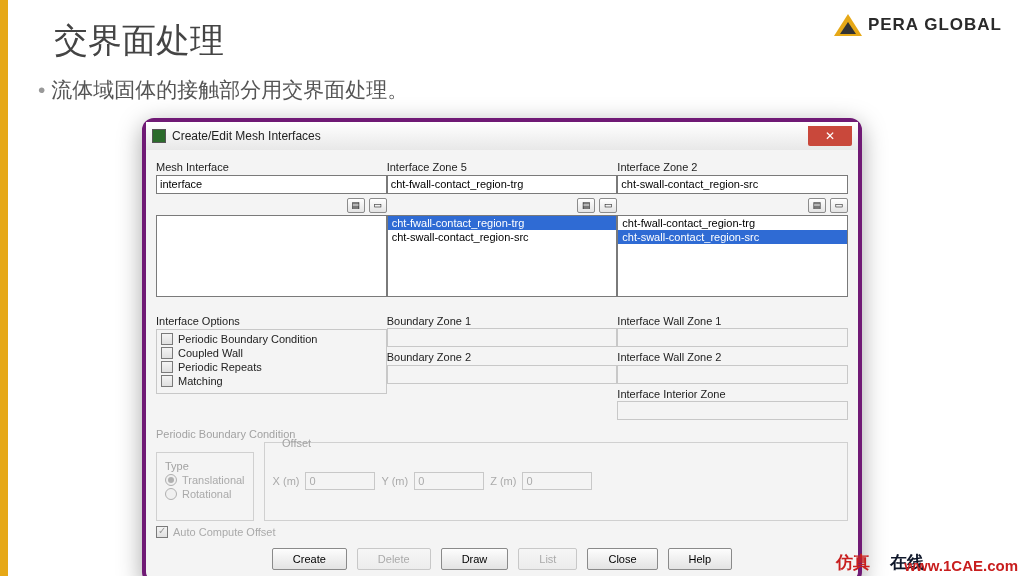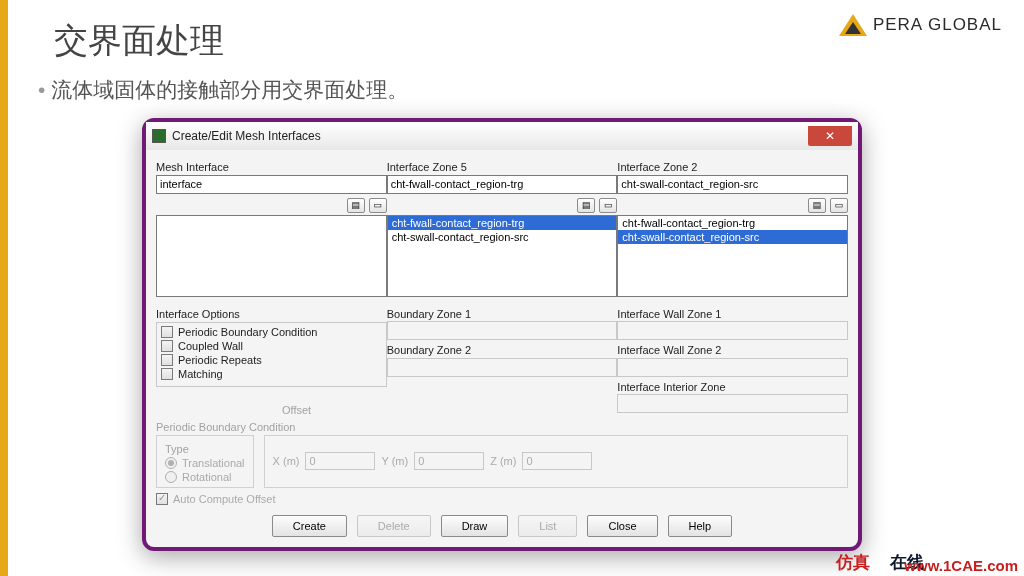--- a/index.html
+++ b/index.html
@@ -1,21 +1,21 @@
 <!DOCTYPE html>
 <html><head>
 <meta charset="utf-8">
 <style>
   * { box-sizing: border-box; margin: 0; padding: 0; }
   body { width: 1024px; height: 576px; font-family: "Microsoft YaHei", Arial, sans-serif; background: #fff; position: relative; overflow: hidden; }
   .accent-bar { position: absolute; left: 0; top: 0; width: 8px; height: 100%; background: #e6a817; }
   .logo-wrap { position: absolute; right: 22px; top: 14px; display: flex; align-items: center; gap: 6px; }
   .logo-tri { width: 0; height: 0; border-left: 14px solid transparent; border-right: 14px solid transparent; border-bottom: 22px solid #e6a817; position: relative; }
   .logo-tri::after { content: ""; position: absolute; left: -8px; top: 8px; width: 0; height: 0; border-left: 8px solid transparent; border-right: 8px solid transparent; border-bottom: 12px solid #333; }
-  .logo-text { font-size: 17px; font-weight: 400; letter-spacing: 1px; color: #2a2a2a; }
+  .logo-text { font-size: 17px; font-weight: 700; letter-spacing: 1px; color: #2a2a2a; }
   .slide-title { position: absolute; left: 54px; top: 18px; font-size: 34px; color: #444; font-weight: 300; }
   .slide-sub { position: absolute; left: 38px; top: 76px; font-size: 21px; color: #555; }
   .slide-sub::before { content: "• "; color: #999; }
   .watermark { position: absolute; left: 410px; top: 270px; font-size: 40px; color: rgba(170,170,170,.35); letter-spacing: 8px; font-style: italic; font-family: Georgia, serif; }
 
   .dialog { position: absolute; left: 142px; top: 118px; width: 720px; background: #f4f4f4; border: 4px solid #701a75; border-radius: 12px; box-shadow: 0 6px 24px rgba(0,0,0,.35); }
   .titlebar { height: 28px; background: linear-gradient(#fff,#e8e8e8); display: flex; align-items: center; padding: 0 6px; }
   .titlebar-icon { width: 14px; height: 14px; background: #2b6b2b; margin-right: 6px; border: 1px solid #555; }
   .titlebar-text { font-size: 12px; color: #222; flex: 1; }
   .close-x { width: 44px; height: 20px; background: #c9483b; color: #fff; font-size: 12px; display: flex; align-items: center; justify-content: center; border-radius: 0 0 2px 2px; }
@@ -31,21 +31,21 @@
   .listbox { width: 100%; height: 82px; border: 1px solid #7a7a7a; background: #fff; font-size: 11px; overflow: hidden; }
   .listitem { padding: 1px 4px; }
   .listitem.selected { background: #2f6bd4; color: #fff; }
   .options-box { border: 1px solid #c8c8c8; padding: 1px 4px 4px; margin-top: 2px; }
   .check { display: flex; align-items: center; gap: 5px; font-size: 11px; color: #222; margin: 2px 0; }
   .check .box { width: 12px; height: 12px; border: 1px solid #7a7a7a; background: linear-gradient(#f4f4f4,#e0e0e0); }
   .check.dim { color: #aaa; }
   .field-pair .text-input + .lbl { margin-top: 4px; }
   .pbc { margin-top: 8px; }
   .pbc-grid { display: flex; gap: 10px; margin-top: 2px; }
-  .pbc-type { border: 1px solid #d0d0d0; padding: 4px 8px 2px; }
+  .pbc-type { border: 1px solid #d0d0d0; padding: 4px 8px 18px; margin-top: 10px; }
   .radio { display: flex; align-items: center; gap: 5px; font-size: 11px; color: #aaa; margin: 2px 0; }
   .radio .dot { width: 12px; height: 12px; border: 1px solid #b0b0b0; border-radius: 50%; background: #f0f0f0; position: relative; }
   .radio.checked .dot::after { content: ""; position: absolute; left: 2px; top: 2px; width: 6px; height: 6px; background: #b0b0b0; border-radius: 50%; }
   .pbc-offset { flex: 1; border: 1px solid #d0d0d0; padding: 4px 8px 6px; display: flex; align-items: center; gap: 6px; }
   .off-lbl { font-size: 11px; color: #aaa; }
   .off-input { width: 70px; height: 18px; border: 1px solid #c8c8c8; background: #f4f4f4; font-size: 11px; padding: 1px 3px; color: #aaa; }
   .btn-row { display: flex; justify-content: center; gap: 10px; margin-top: 10px; }
   .btn { min-width: 58px; height: 22px; border: 1px solid #8a8a8a; background: linear-gradient(#fdfdfd,#e3e3e3); font-size: 11px; border-radius: 2px; cursor: pointer; padding: 0 20px; }
   .btn.dim { color: #aaa; border-color: #c8c8c8; background: linear-gradient(#f6f6f6,#ececec); cursor: default; }
 
@@ -105,21 +105,21 @@
           <div class="tiny-btn">▤</div>
           <div class="tiny-btn">▭</div>
         </div>
         <div class="listbox" id="z2">
             <div class="listitem">cht-fwall-contact_region-trg</div>
             <div class="listitem selected">cht-swall-contact_region-src</div>
           </div>
       </div>
     </div>
 
-    <div class="cols" style="margin-top:8px;">
+    <div class="cols" style="margin-top:15px;">
       <div class="col">
         <div class="lbl">Interface Options</div>
         <div class="options-box" id="opts">
             <div class="check">
               <span class="box"></span>
               <span>Periodic Boundary Condition</span>
             </div>
             <div class="check">
               <span class="box"></span>
               <span>Coupled Wall</span>

